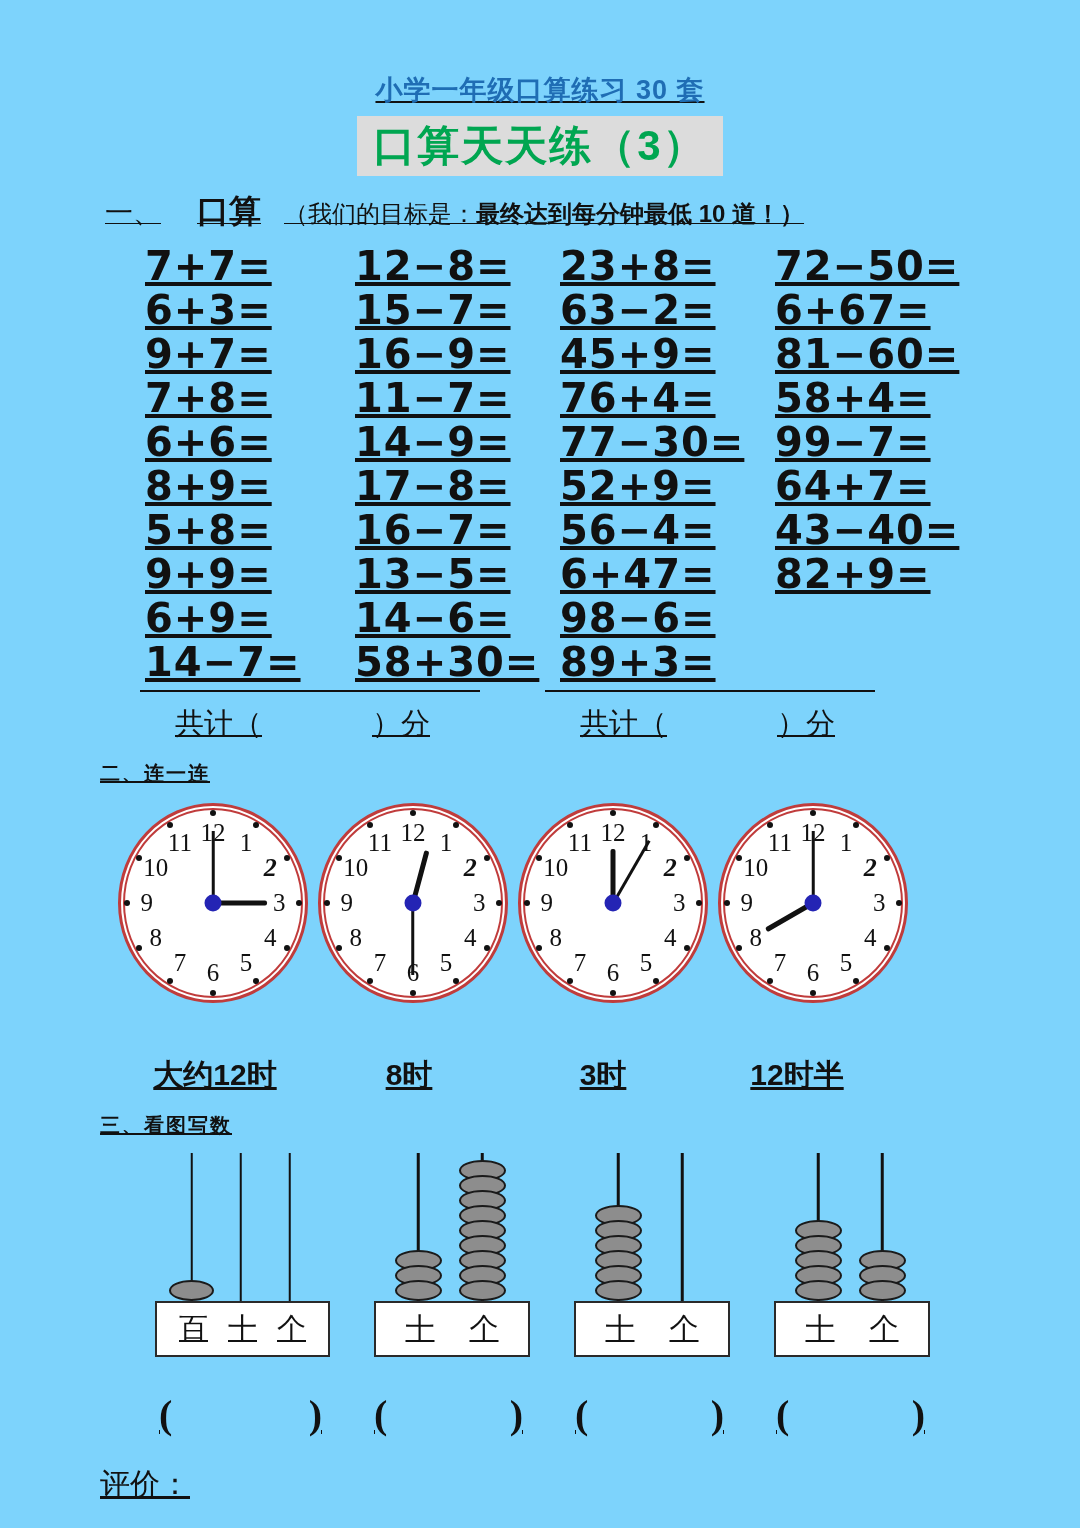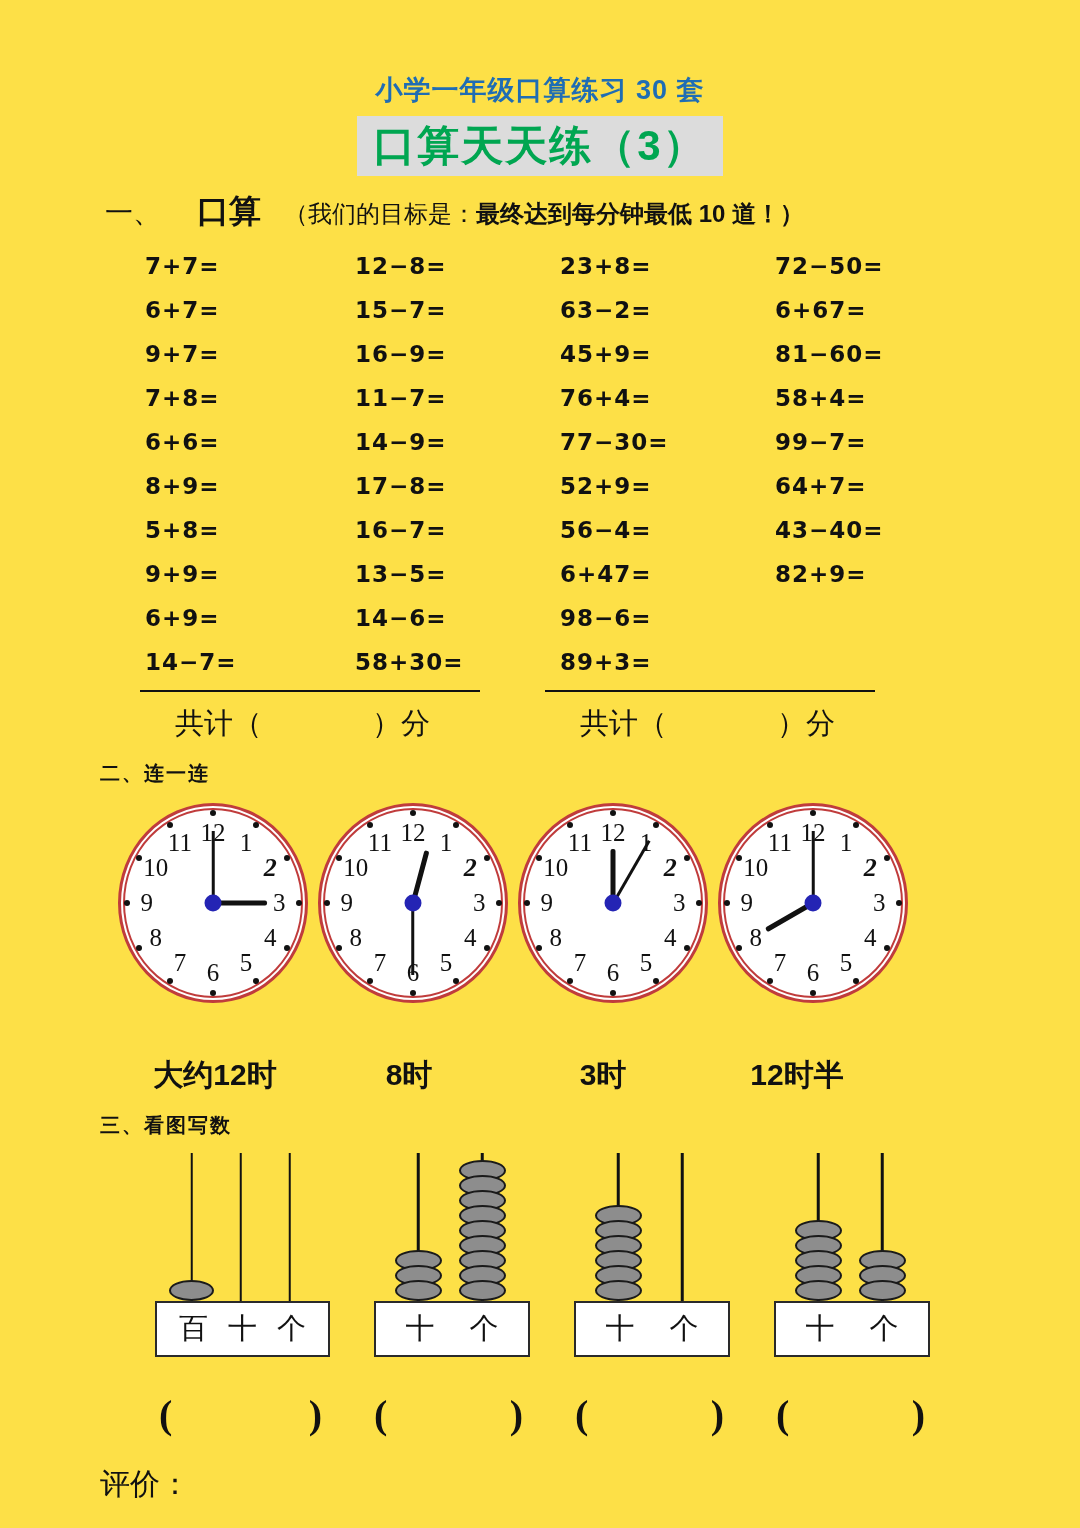--- a/index.html
+++ b/index.html
@@ -1,18 +1,18 @@
 <!DOCTYPE html>
 <html><head>
 <meta charset="utf-8">
 <style>
   html,body{margin:0;padding:0;background:#fff;}
   .page{
-    position:relative;width:1080px;height:1528px;background:#fde047;
-    font-family:"Liberation Sans",sans-serif;color:#111;overflow:hidden;
+    position:relative;width:1080px;height:1528px;background:#7dd3fc;
+    font-family:"Liberation Sans",sans-serif;color:#111;overflow:hidden;text-decoration:underline;
   }
   
   .title-top{
     padding-top:72px;text-align:center;font-size:27px;font-weight:bold;
     color:#1f6db4;letter-spacing:1px;
   }
   .title-main-wrap{text-align:center;margin-top:8px;}
   .title-main{
     display:inline-block;background:#dcdcdc;color:#00a651;font-weight:bold;
     font-size:42px;padding:2px 16px;letter-spacing:2px;
@@ -21,21 +21,21 @@
   .sec1-head{margin:14px 0 0 105px;white-space:nowrap;}
   .sec1-num{font-family:"Liberation Serif",serif;font-size:28px;}
   .sec1-title{font-size:32px;font-weight:bold;margin-left:36px;}
   .sec1-note{font-family:"Liberation Serif",serif;font-size:24px;margin-left:23px;}
   .sec1-note-bold{font-size:24px;font-weight:bold;}
   .problems{
     margin:10px 0 0 145px;display:grid;grid-auto-flow:column;
     grid-template-rows:repeat(10,44px);grid-template-columns:210px 205px 215px 210px;
   }
   .problem{
-    font-family:"DejaVu Sans",sans-serif;font-weight:bold;font-size:23px;
+    font-family:"DejaVu Sans",sans-serif;font-weight:bold;font-size:40px;
     line-height:44px;letter-spacing:1px;
   }
   .score-row{display:flex;margin:6px 0 0 140px;}
   .score-block{width:340px;}
   .score-block + .score-block{margin-left:65px;width:330px;}
   .score-line{border-top:2.5px solid #111;height:0;}
   .score-text{
     margin-top:12px;padding-left:35px;font-family:"Liberation Serif",serif;
     font-size:29px;display:flex;align-items:baseline;
   }
@@ -105,21 +105,21 @@
   <div class="title-main-wrap">
     <span class="title-main">口算天天练（3）</span>
   </div>
 
   <div class="sec1-head">
     <span class="sec1-num">一、</span><span class="sec1-title">口算</span><span class="sec1-note">（我们的目标是：</span><span class="sec1-note-bold">最终达到每分钟最低 10 道！）</span>
   </div>
 
   <div class="problems" id="problems-grid">
       <div class="problem">7+7=</div>
-      <div class="problem">6+7=</div>
+      <div class="problem">6+3=</div>
       <div class="problem">9+7=</div>
       <div class="problem">7+8=</div>
       <div class="problem">6+6=</div>
       <div class="problem">8+9=</div>
       <div class="problem">5+8=</div>
       <div class="problem">9+9=</div>
       <div class="problem">6+9=</div>
       <div class="problem">14−7=</div>
       <div class="problem">12−8=</div>
       <div class="problem">15−7=</div>

